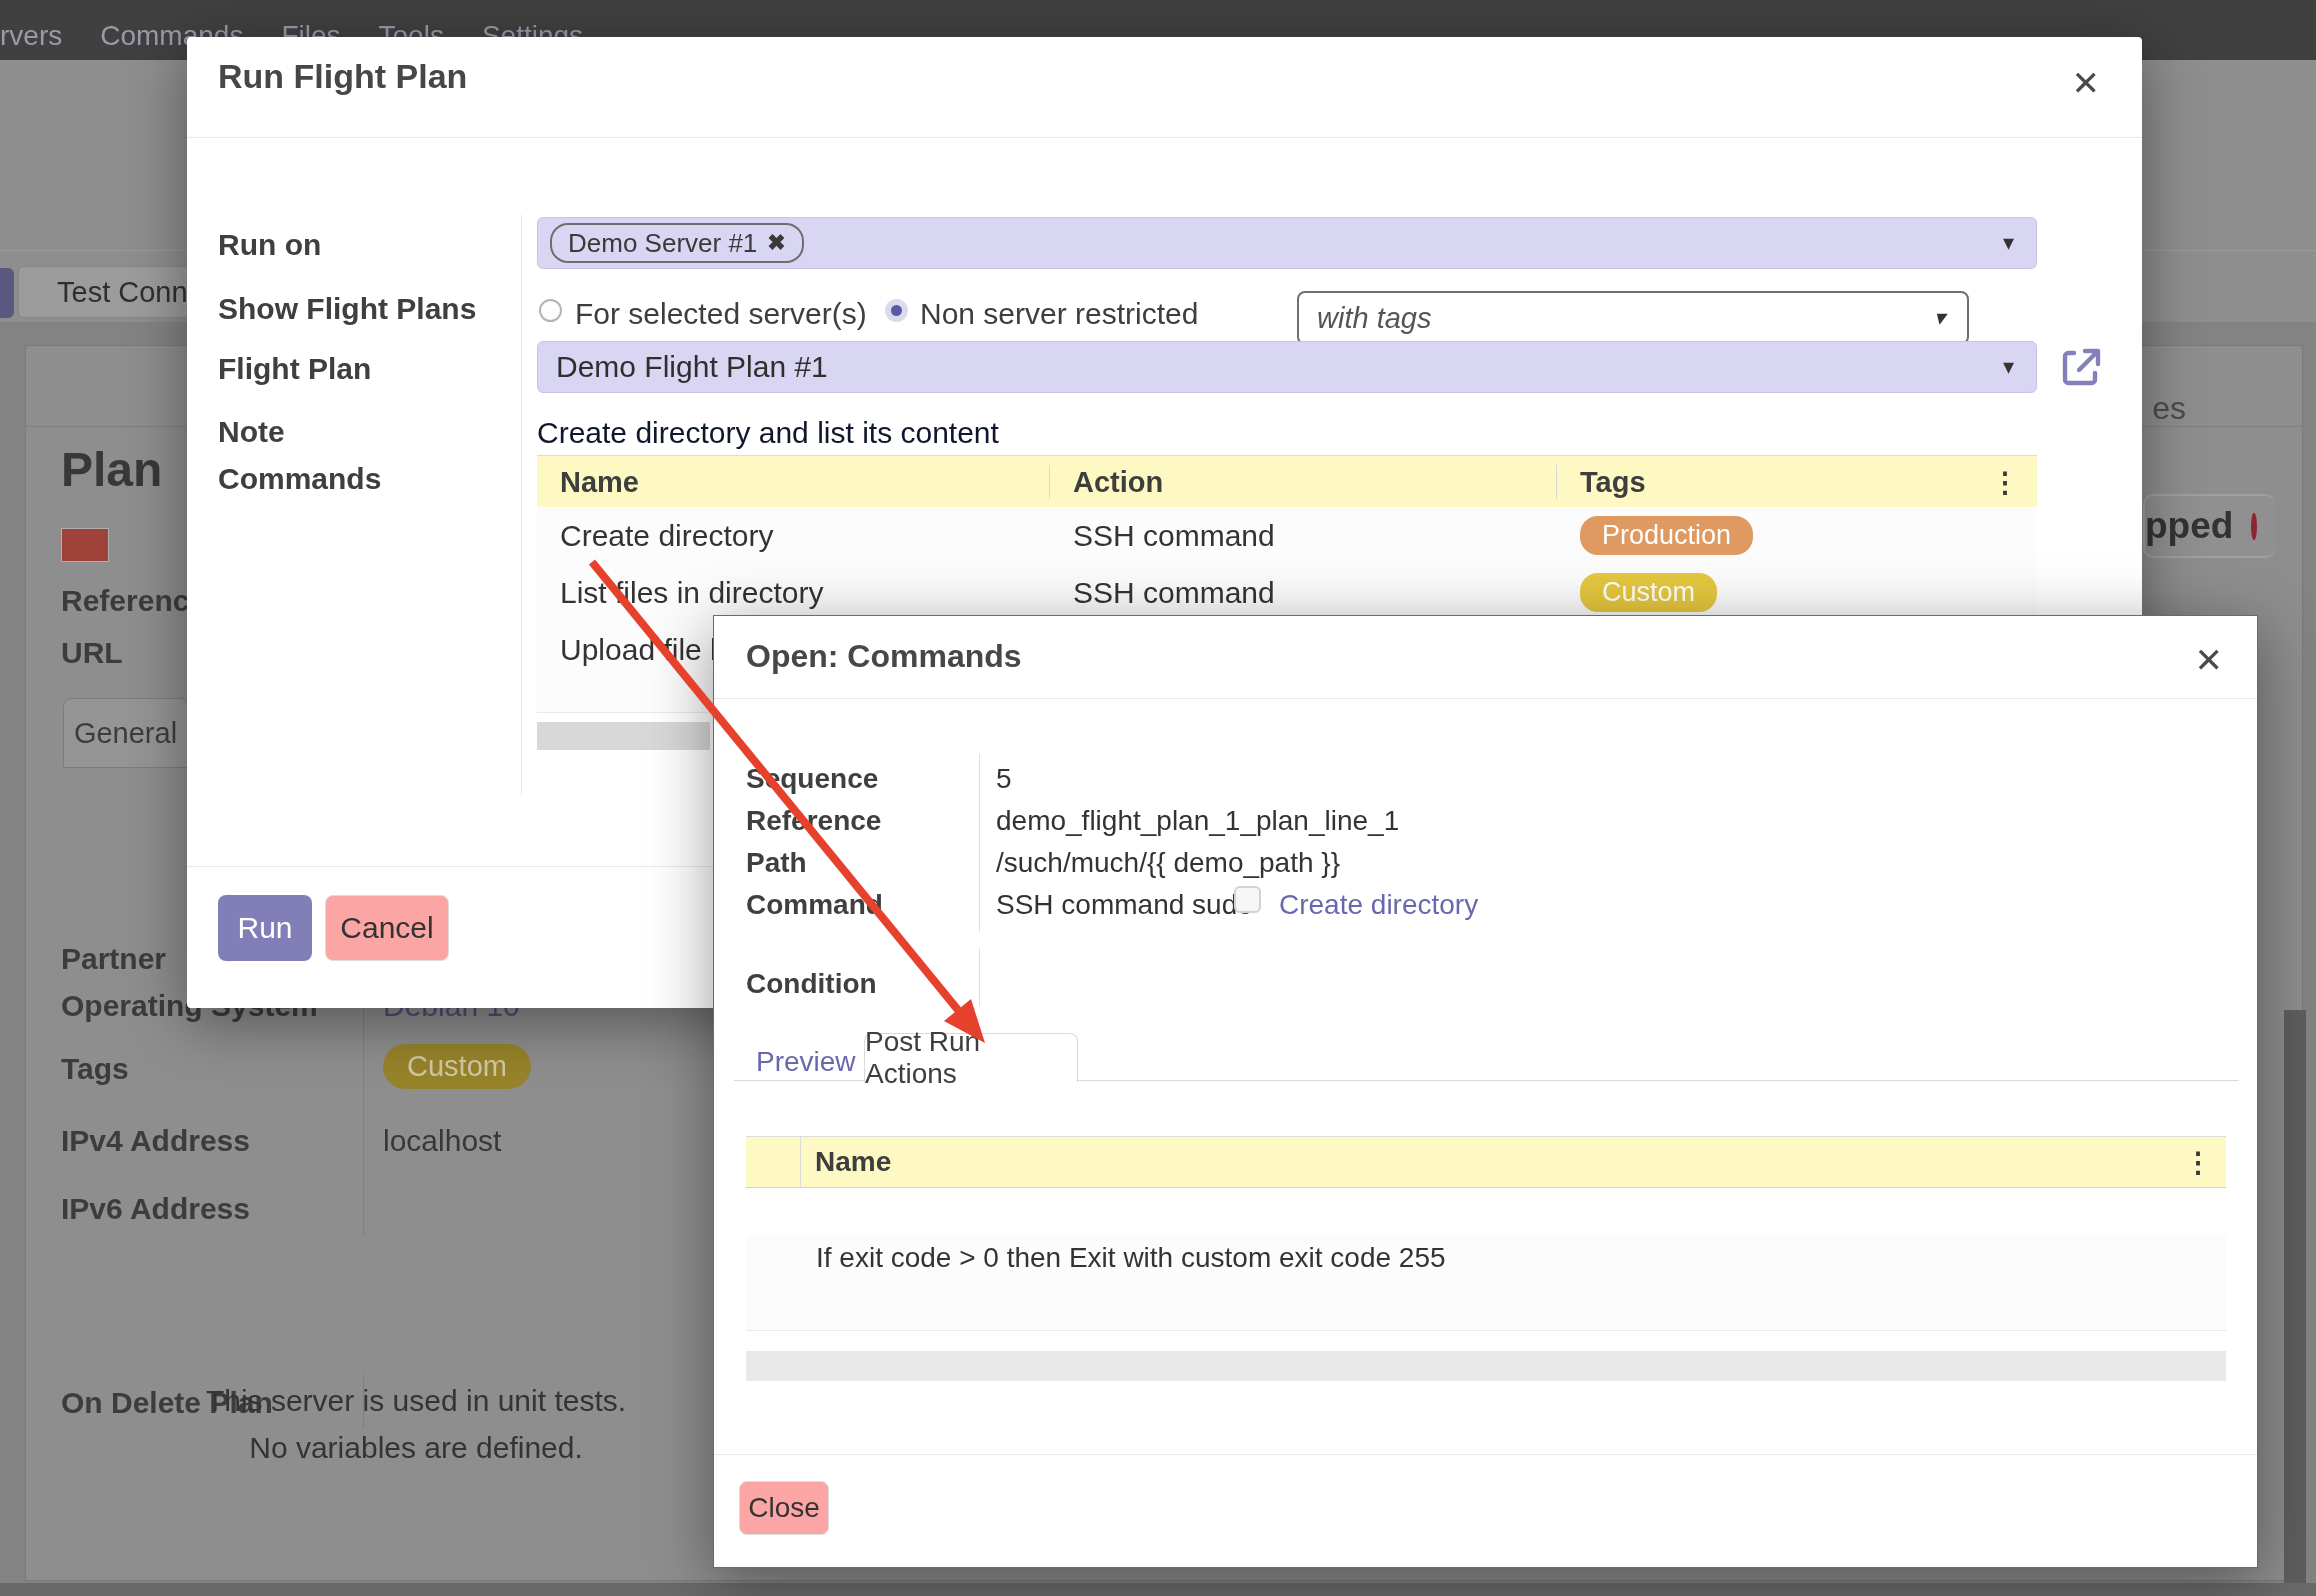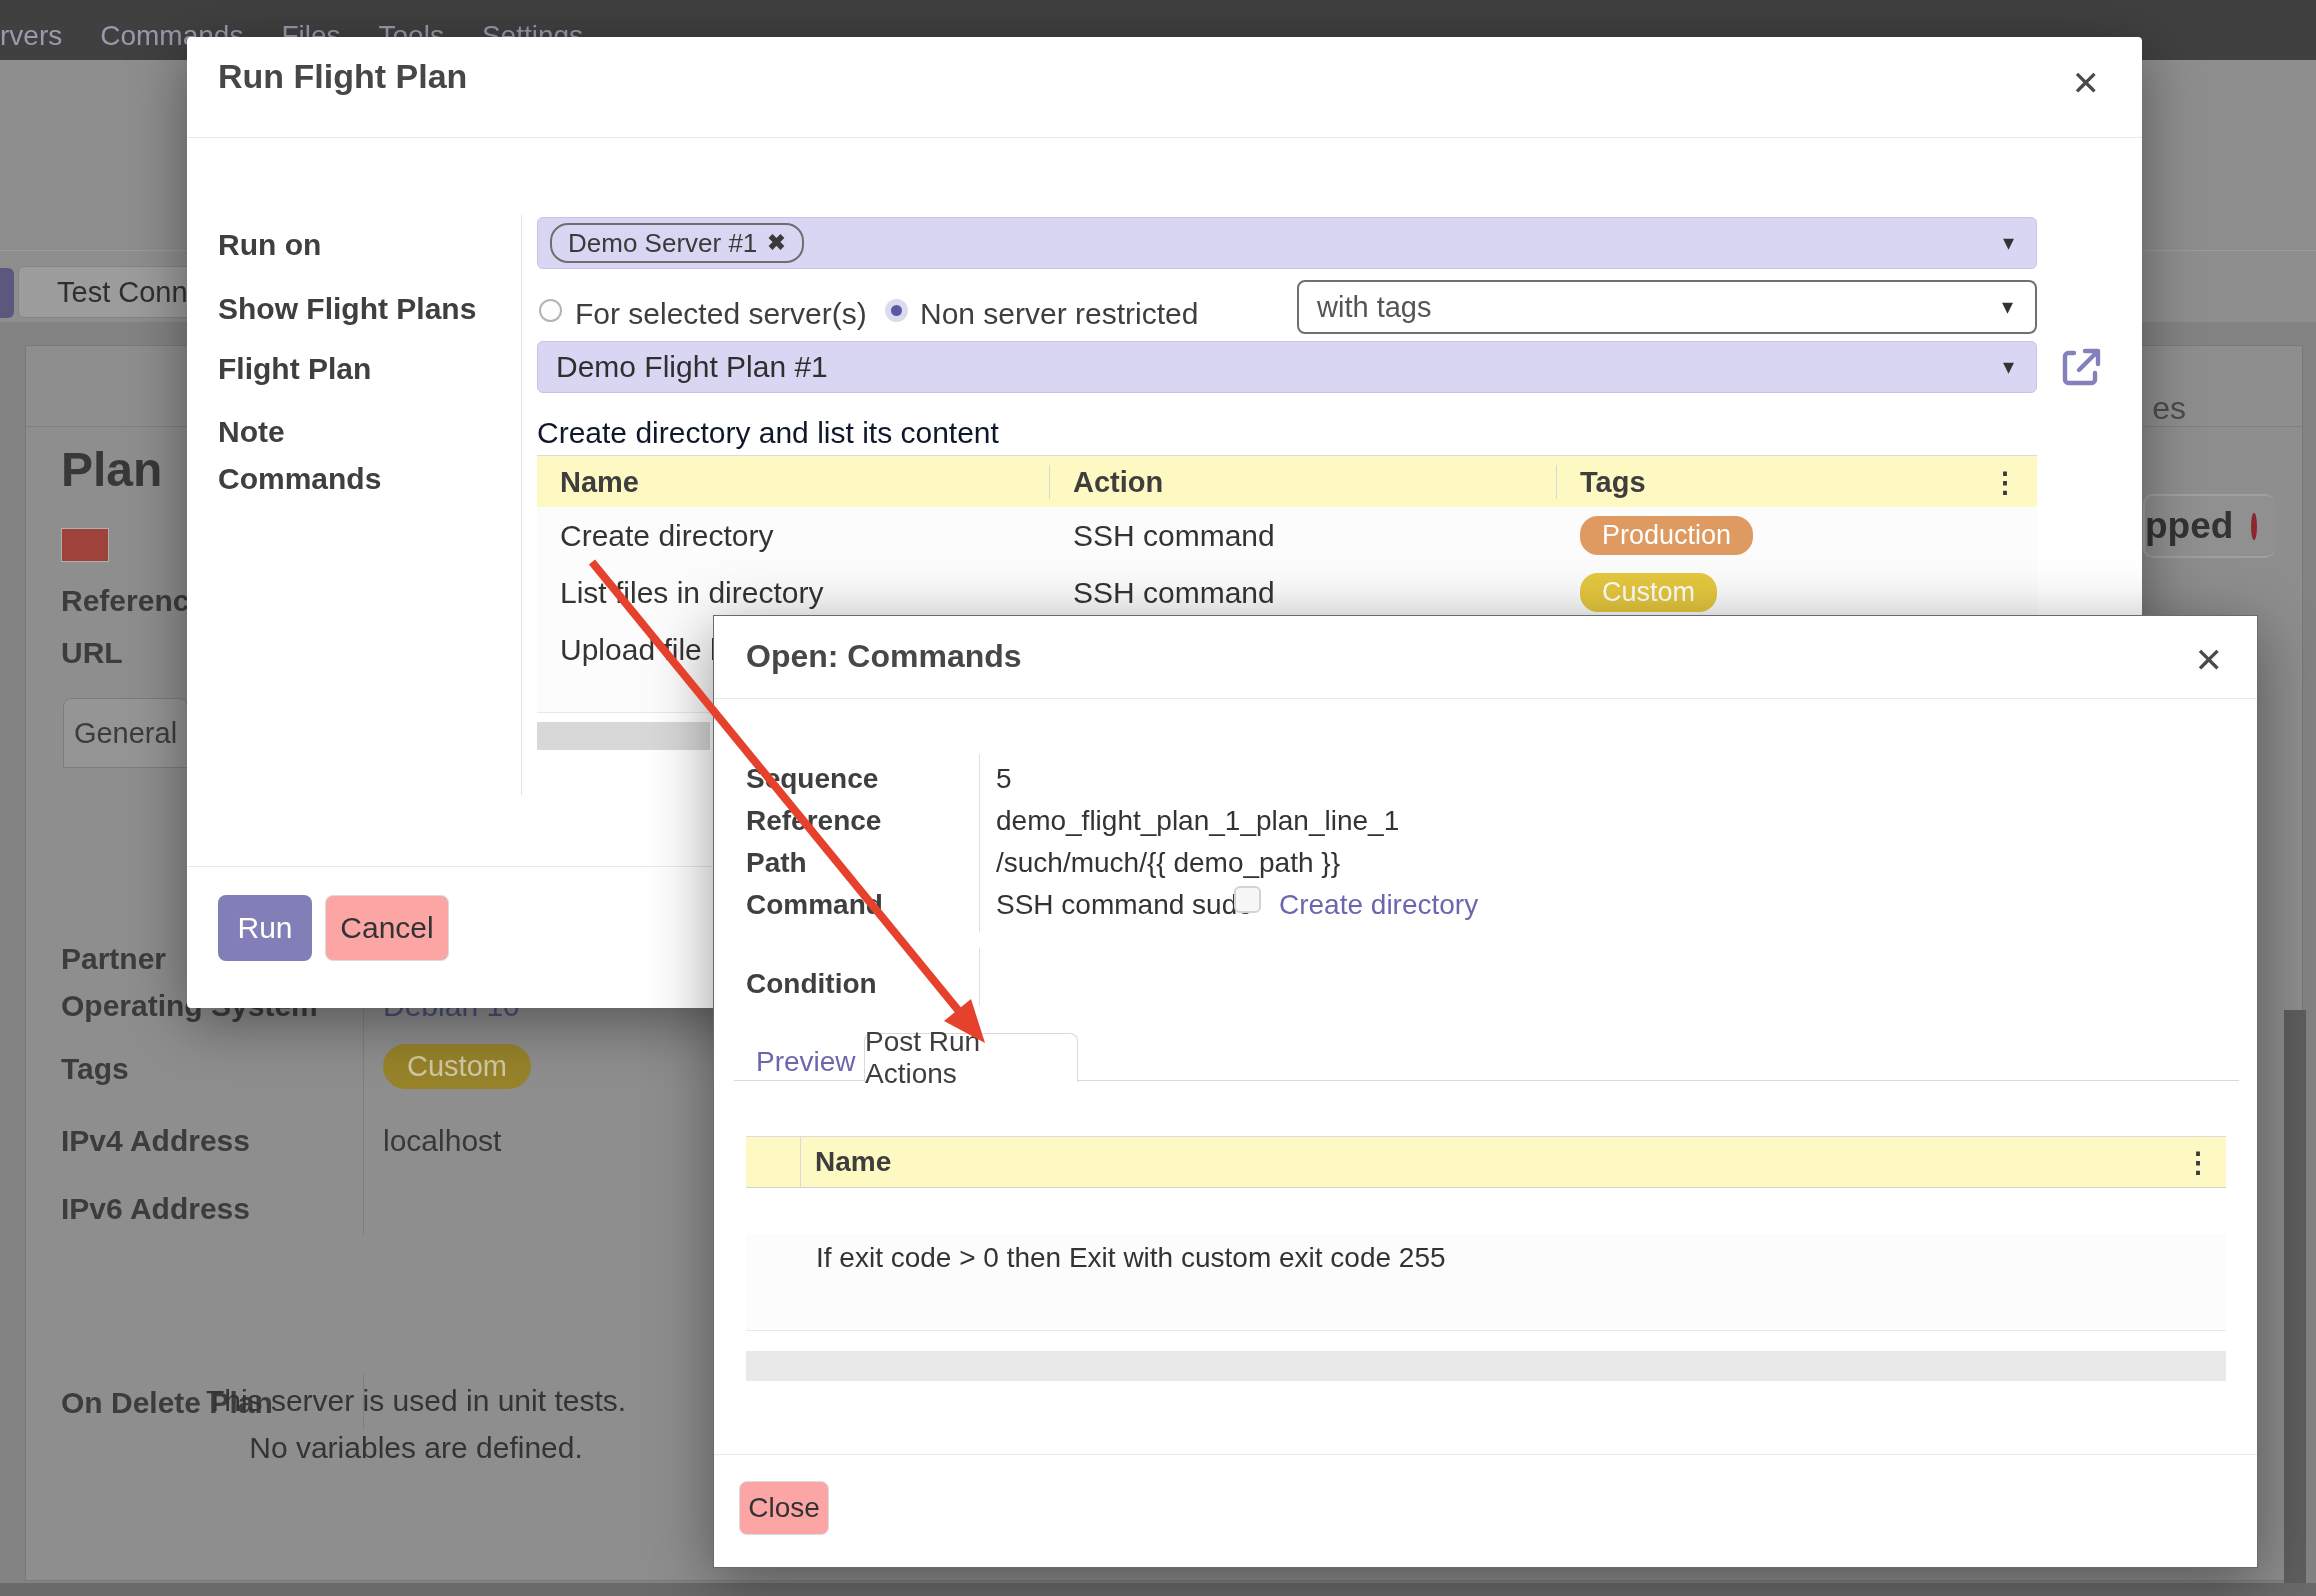--- a/index.html
+++ b/index.html
@@ -159,21 +159,21 @@
         <span>Demo Server #1</span>
         <span class="x">✖</span>
       </span>
       <span class="caret">▾</span>
     </div>
 
     <div class="abs radio off" style="left:352px;top:262px;"></div>
     <div class="abs rlabel" style="left:388px;top:260px;">For selected server(s)</div>
     <div class="abs radio on" style="left:698px;top:262px;"></div>
     <div class="abs rlabel" style="left:733px;top:260px;">Non server restricted</div>
-    <div class="abs wtags" style="left:1110px;top:243px;width:740px;height:54px;">
+    <div class="abs wtags" style="left:1110px;top:254px;width:672px;height:54px;font-style:italic;">
       <span>with tags</span>
       <span class="caret">▾</span>
     </div>
 
     <div class="abs sel" style="left:350px;top:304px;width:1500px;height:52px;padding-left:18px;font-size:30px;color:#2f2f2f;">
       <span>Demo Flight Plan #1</span>
       <span class="caret">▾</span>
     </div>
     <div class="abs" style="left:1871px;top:306px;width:48px;height:48px;">
       <svg width="48" height="48" viewBox="0 0 24 24">

